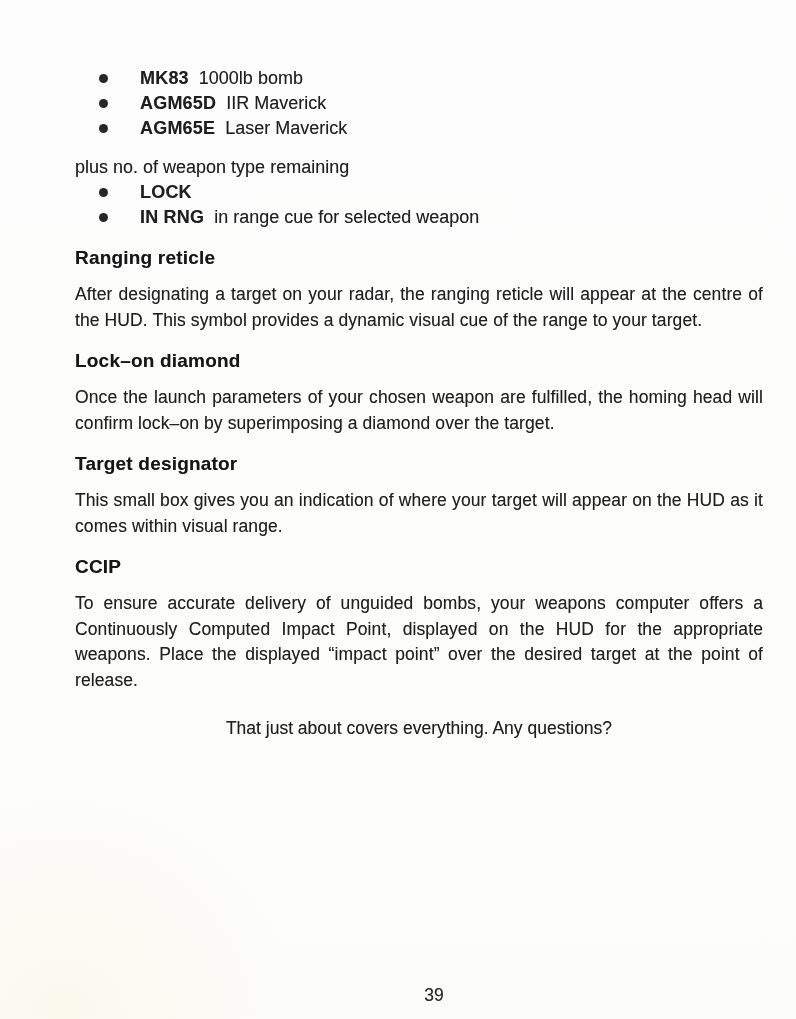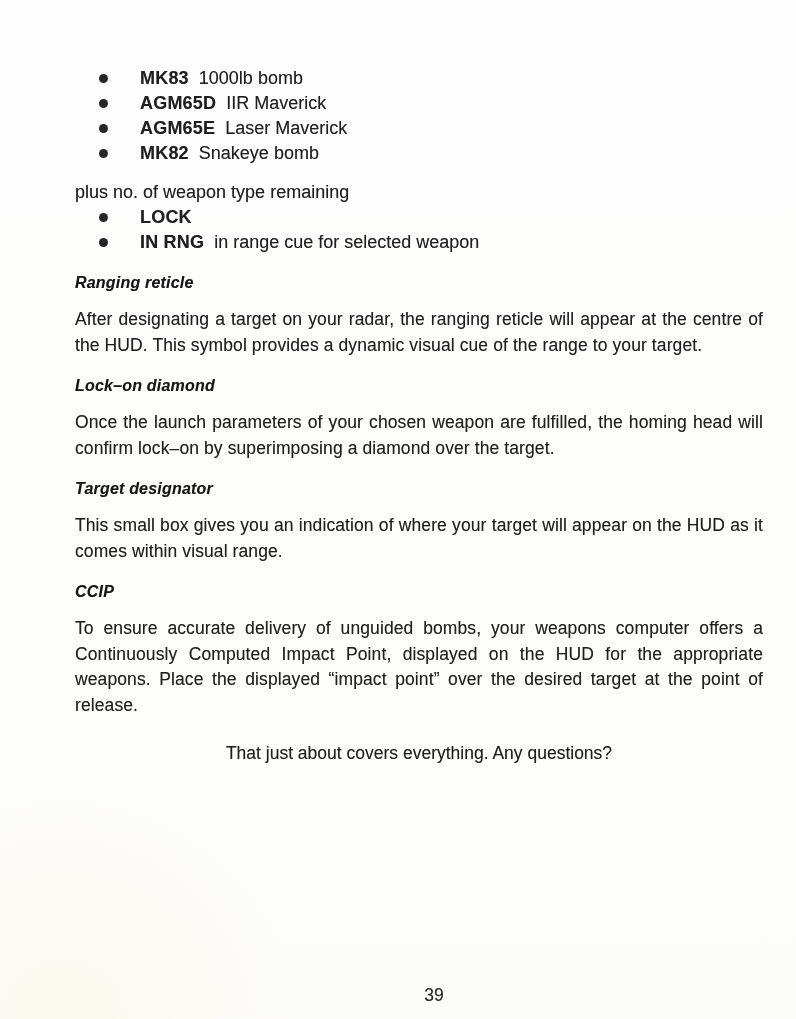--- a/index.html
+++ b/index.html
@@ -37,27 +37,26 @@
     border-radius: 50%;
   }
   .term { font-weight: bold; letter-spacing: 0.2px; margin-right: 10px; white-space: nowrap; }
   .desc { }
   .plain-line {
     font-size: 18px;
     line-height: 25px;
     margin: 14px 0 0 0;
   }
   h3.heading {
-    font-size: 16px;
+    font-size: 19px;
     font-weight: bold;
     color: #161616;
     line-height: 25px;
     margin: 15px 0 12px 0;
     letter-spacing: 0.2px;
-    font-style: italic;
   }
   .first-heading { margin-top: 16px; }
   p.body-text {
     font-size: 17.5px;
     line-height: 25.5px;
     margin: 0 0 14px 0;
     text-align: justify;
     letter-spacing: 0.1px;
   }
   p.closing {
@@ -90,25 +89,20 @@
     <li>
       <span class="bullet"></span>
       <span class="term">AGM65D</span>
       <span class="desc">IIR Maverick</span>
     </li>
     <li>
       <span class="bullet"></span>
       <span class="term">AGM65E</span>
       <span class="desc">Laser Maverick</span>
     </li>
-    <li>
-      <span class="bullet"></span>
-      <span class="term">MK82</span>
-      <span class="desc">Snakeye bomb</span>
-    </li>
   </ul>
 
   <div class="plain-line">plus no. of weapon type remaining</div>
 
   <ul class="blist">
     <li>
       <span class="bullet"></span>
       <span class="term">LOCK</span>
     </li>
     <li>

